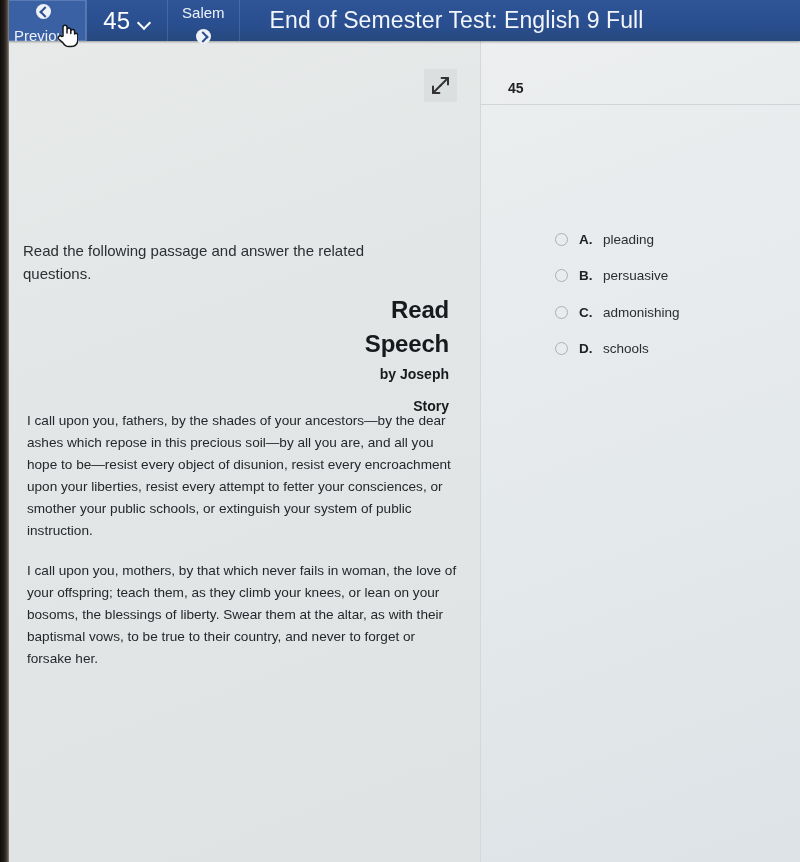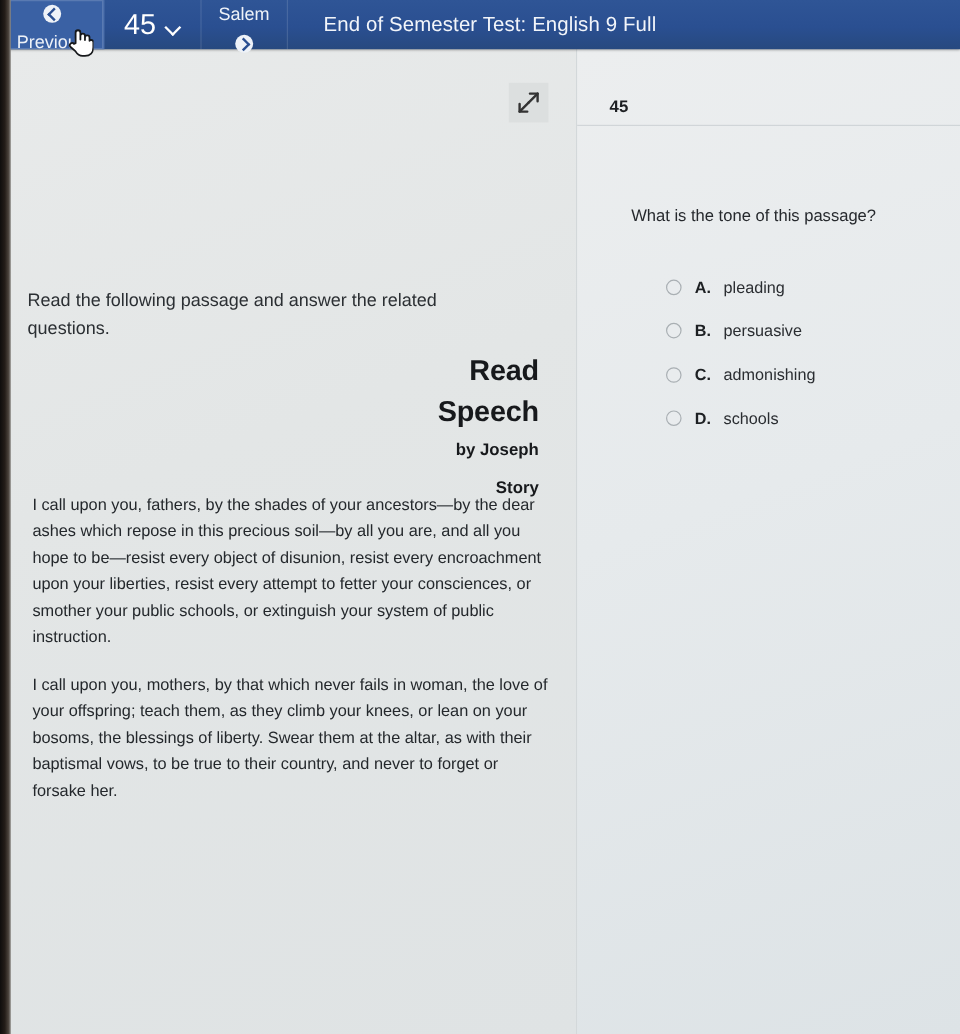--- a/index.html
+++ b/index.html
@@ -109,21 +109,21 @@
   }
   .circ-icon.fwd::before {
     left: 3px;
     transform: rotate(45deg);
   }
   .tb-title {
     display: flex;
     align-items: center;
     padding: 0 0 0 30px;
     color: #f2f5fa;
-    font-size: 17px;
+    font-size: 23px;
     letter-spacing: 0.1px;
     flex: 1;
   }
 
   
   .main {
     position: absolute;
     left: 0;
     top: 41px;
     width: 800px;
@@ -329,21 +329,20 @@
       <p>I call upon you, fathers, by the shades of your ancestors—by the dear ashes which repose in this precious soil—by all you are, and all you hope to be—resist every object of disunion, resist every encroachment upon your liberties, resist every attempt to fetter your consciences, or smother your public schools, or extinguish your system of public instruction.</p>
       <p>I call upon you, mothers, by that which never fails in woman, the love of your offspring; teach them, as they climb your knees, or lean on your bosoms, the blessings of liberty. Swear them at the altar, as with their baptismal vows, to be true to their country, and never to forget or forsake her.</p>
     </div>
   </div>
 
   <div class="pane-right">
 
     <div class="q-number">45</div>
     <div class="q-divider"></div>
 
-    <div class="q-text">What is the tone of this passage?</div>
 
     <div class="choices">
 
       <div class="choice">
         <span class="radio"></span>
         <span class="choice-letter">A.</span>
         <span class="choice-text">pleading</span>
       </div>
 
       <div class="choice">

